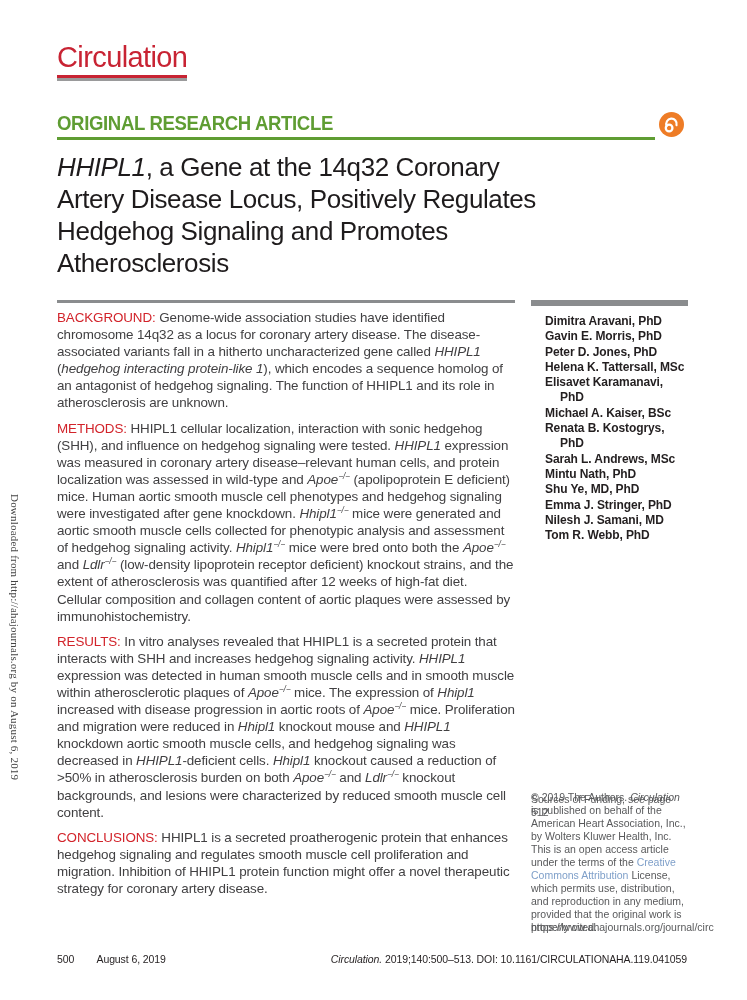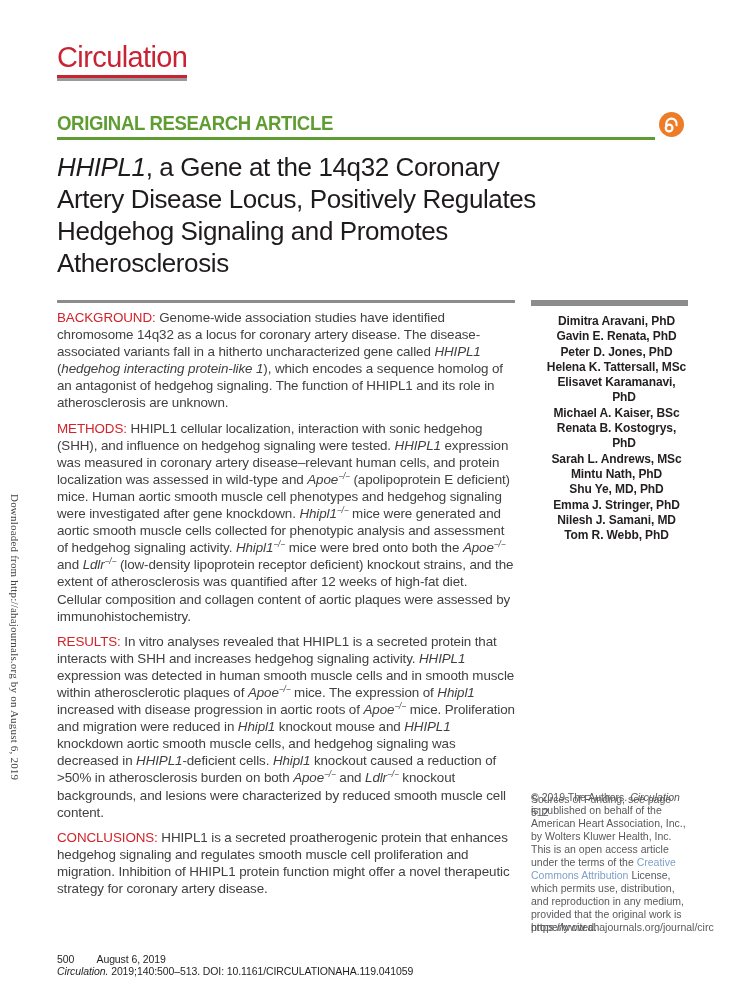--- a/index.html
+++ b/index.html
@@ -49,39 +49,39 @@
     letter-spacing:-0.1px;
   }
   .abs-label { color:#d2232a; font-weight:normal; }
   p.abs i { font-style:italic; }
   p.abs sup { font-size:62%; line-height:0; font-style:italic; }
   
   .sidebar { position:absolute; left:531px; top:300px; width:157px; height:650px; }
   .sidebar-rule { height:6px; background:#8a8c8e; margin-bottom:8px; }
   .author {
     font-size:12px; font-weight:bold; color:#231f20; line-height:15.3px;
-    padding-left:29px; text-indent:-15px; letter-spacing:-0.1px;text-align:center;
+    padding-left:29px; text-indent:-15px; letter-spacing:-0.1px;
   }
   .kw-block { position:absolute; left:0; top:430px; width:157px;
     font-size:10.5px; line-height:13.5px; color:#58595b; }
   .kw-label { color:#d2232a; font-weight:bold; }
   .kw-block .sq { color:#d2232a; font-size:7.5px; vertical-align:1px; }
   .funding { position:absolute; left:0; top:493px; width:157px;
     font-size:10.5px; line-height:13px; color:#58595b; }
   .copyright { position:absolute; left:0; top:491px; width:157px;
     font-size:10.5px; line-height:13px; color:#58595b; }
   .copyright i { font-style:italic; }
   .cc-link { color:#7e9fc9; cursor:pointer; }
   .journal-url { position:absolute; left:0; top:621px; width:157px;
     font-size:10.5px; color:#58595b; }
   
   .footer {
     position:absolute; left:57px; top:953px; width:630px;
     display:flex; justify-content:space-between; align-items:baseline;
-    font-size:10.5px; color:#231f20; letter-spacing:-0.1px;flex-direction:column;
+    font-size:10.5px; color:#231f20; letter-spacing:-0.1px;
   }
   .pageno { display:inline-block; margin-right:20px; }
   .citation i { font-style:italic; }
 </style>
 </head>
 <body>
 
 <div class="page">
 
   <div class="watermark">Downloaded from http://ahajournals.org by on August 6, 2019</div>
@@ -107,21 +107,21 @@
     <p class="abs"><span class="abs-label">BACKGROUND:</span> <span>Genome-wide association studies have identified chromosome 14q32 as a locus for coronary artery disease. The disease-associated variants fall in a hitherto uncharacterized gene called <i>HHIPL1</i> (<i>hedgehog interacting protein-like 1</i>), which encodes a sequence homolog of an antagonist of hedgehog signaling. The function of HHIPL1 and its role in atherosclerosis are unknown.</span></p>
     <p class="abs"><span class="abs-label">METHODS:</span> <span>HHIPL1 cellular localization, interaction with sonic hedgehog (SHH), and influence on hedgehog signaling were tested. <i>HHIPL1</i> expression was measured in coronary artery disease–relevant human cells, and protein localization was assessed in wild-type and <i>Apoe</i><sup>−/−</sup> (apolipoprotein E deficient) mice. Human aortic smooth muscle cell phenotypes and hedgehog signaling were investigated after gene knockdown. <i>Hhipl1</i><sup>−/−</sup> mice were generated and aortic smooth muscle cells collected for phenotypic analysis and assessment of hedgehog signaling activity. <i>Hhipl1</i><sup>−/−</sup> mice were bred onto both the <i>Apoe</i><sup>−/−</sup> and <i>Ldlr</i><sup>−/−</sup> (low-density lipoprotein receptor deficient) knockout strains, and the extent of atherosclerosis was quantified after 12 weeks of high-fat diet. Cellular composition and collagen content of aortic plaques were assessed by immunohistochemistry.</span></p>
     <p class="abs"><span class="abs-label">RESULTS:</span> <span>In vitro analyses revealed that HHIPL1 is a secreted protein that interacts with SHH and increases hedgehog signaling activity. <i>HHIPL1</i> expression was detected in human smooth muscle cells and in smooth muscle within atherosclerotic plaques of <i>Apoe</i><sup>−/−</sup> mice. The expression of <i>Hhipl1</i> increased with disease progression in aortic roots of <i>Apoe</i><sup>−/−</sup> mice. Proliferation and migration were reduced in <i>Hhipl1</i> knockout mouse and <i>HHIPL1</i> knockdown aortic smooth muscle cells, and hedgehog signaling was decreased in <i>HHIPL1</i>-deficient cells. <i>Hhipl1</i> knockout caused a reduction of &gt;50% in atherosclerosis burden on both <i>Apoe</i><sup>−/−</sup> and <i>Ldlr</i><sup>−/−</sup> knockout backgrounds, and lesions were characterized by reduced smooth muscle cell content.</span></p>
     <p class="abs"><span class="abs-label">CONCLUSIONS:</span> <span>HHIPL1 is a secreted proatherogenic protein that enhances hedgehog signaling and regulates smooth muscle cell proliferation and migration. Inhibition of HHIPL1 protein function might offer a novel therapeutic strategy for coronary artery disease.</span></p>
   </div>
 
   <div class="sidebar">
     <div class="sidebar-rule"></div>
     <div class="authors">
       <div class="author">Dimitra Aravani, PhD</div>
-      <div class="author">Gavin E. Renata, PhD</div>
+      <div class="author">Gavin E. Morris, PhD</div>
       <div class="author">Peter D. Jones, PhD</div>
       <div class="author">Helena K. Tattersall, MSc</div>
       <div class="author">Elisavet Karamanavi, PhD</div>
       <div class="author">Michael A. Kaiser, BSc</div>
       <div class="author">Renata B. Kostogrys, PhD</div>
       <div class="author">Sarah L. Andrews, MSc</div>
       <div class="author">Mintu Nath, PhD</div>
       <div class="author">Shu Ye, MD, PhD</div>
       <div class="author">Emma J. Stringer, PhD</div>
       <div class="author">Nilesh J. Samani, MD</div>

